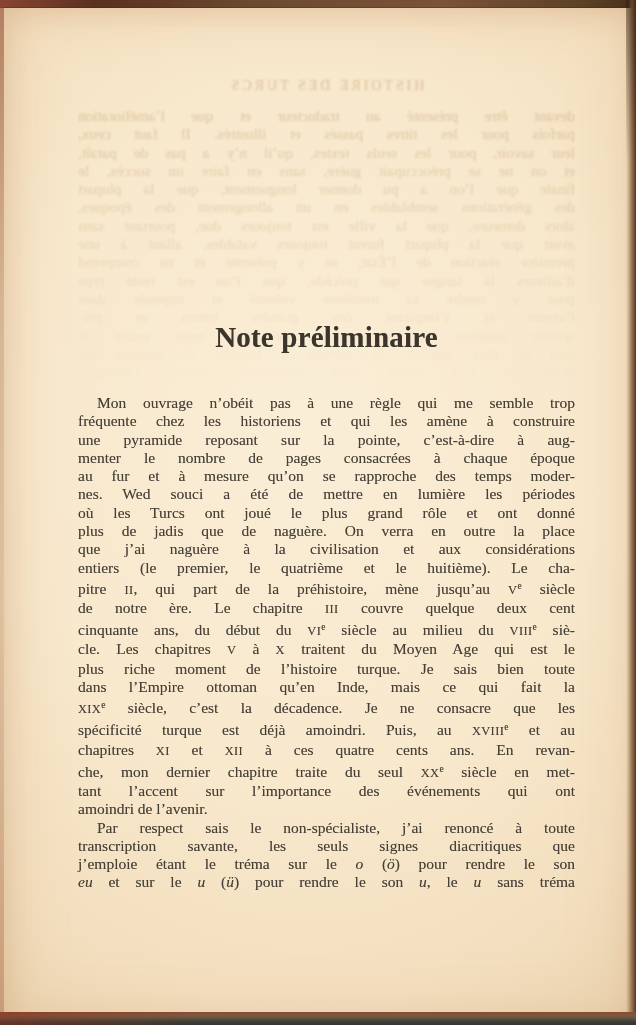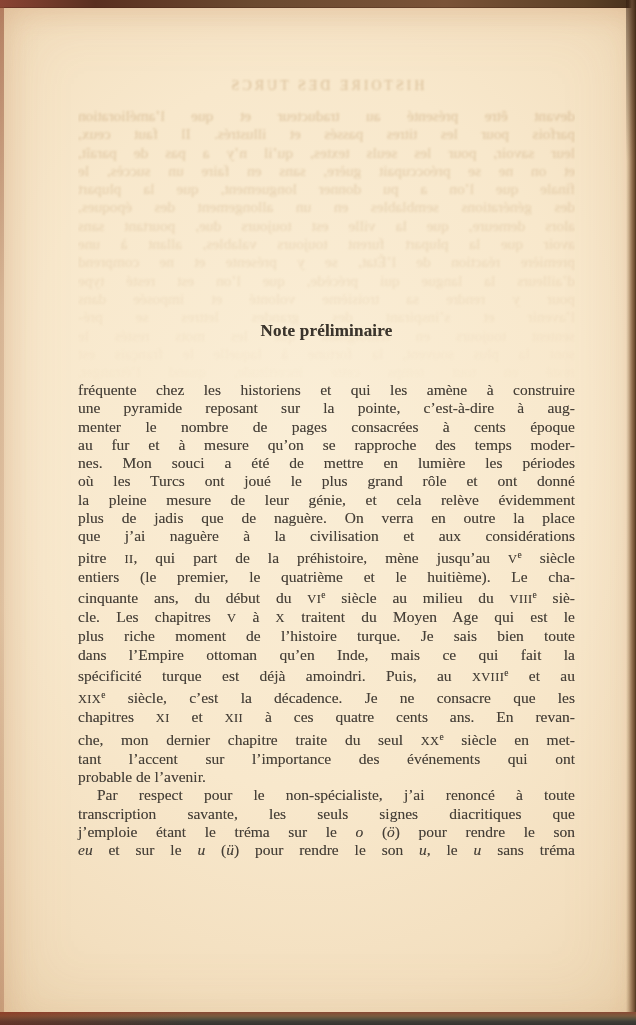--- a/index.html
+++ b/index.html
@@ -29,21 +29,21 @@
     transform:scaleX(-1);
     filter:blur(1.2px);
     color:#c3a071;opacity:.62;pointer-events:none;
     -webkit-mask-image:linear-gradient(to bottom, rgba(0,0,0,.95), rgba(0,0,0,.55) 45%, rgba(0,0,0,.18) 85%, rgba(0,0,0,.07));
     mask-image:linear-gradient(to bottom, rgba(0,0,0,.95), rgba(0,0,0,.55) 45%, rgba(0,0,0,.18) 85%, rgba(0,0,0,.07));
   }
   .ghost-header{text-align:center;font-variant:small-caps;letter-spacing:3px;font-size:14px;margin-bottom:13px;}
   .gline{font-size:15.3px;line-height:18.3px;text-align:justify;text-align-last:justify;}
 
   .content{position:absolute;left:78px;top:0;width:497px;color:#453f37;}
-  .title{margin:321px 0 40px;text-align:center;font-size:17px;font-weight:bold;letter-spacing:.2px;color:#3b352d;
+  .title{margin:321px 0 40px;text-align:center;font-size:29px;font-weight:bold;letter-spacing:.2px;color:#3b352d;
     text-shadow:0 0 .5px rgba(59,53,45,.5);}
   .line{font-size:15.5px;line-height:18.3px;text-align:justify;text-align-last:justify;
     text-shadow:0 0 .4px rgba(69,63,55,.45);}
   .line.first{text-indent:19px;}
   .line.short{text-align-last:left;}
   .sc{font-size:.8em;letter-spacing:.4px;}
   .sup{font-size:.62em;vertical-align:.5em;}
   .it{font-style:italic;}
 </style>
 </head>
@@ -69,44 +69,45 @@
         <div class="gline">sentent toujours en témoignant que les mots restés le</div>
         <div class="gline">sont la plus souvent, la fortune à laquelle le français est</div>
         <div class="gline">resté en tout temps cette incertitude, quand l’étranger,</div>
       </div>
   </div>
 
   <div class="content">
     <div class="title">Note préliminaire</div>
     <div>
         <div class="para">
+          <div class="line first"><span class="">Mon ouvrage n’obéit pas à une règle qui me semble trop</span></div>
           <div class="line"><span class="">fréquente chez les historiens et qui les amène à construire</span></div>
           <div class="line"><span class="">une pyramide reposant sur la pointe, c’est-à-dire à aug-</span></div>
-          <div class="line"><span class="">menter le nombre de pages consacrées à cents époque</span></div>
+          <div class="line"><span class="">menter le nombre de pages consacrées à chaque époque</span></div>
           <div class="line"><span class="">au fur et à mesure qu’on se rapproche des temps moder-</span></div>
-          <div class="line"><span class="">nes. Mon souci a été de mettre en lumière les périodes</span></div>
+          <div class="line"><span class="">nes. Wed souci a été de mettre en lumière les périodes</span></div>
           <div class="line"><span class="">où les Turcs ont joué le plus grand rôle et ont donné</span></div>
-          <div class="line"><span class="">la pleine mesure de leur génie, et cela relève évidemment</span></div>
           <div class="line"><span class="">plus de jadis que de naguère. On verra en outre la place</span></div>
           <div class="line"><span class="">que j’ai naguère à la civilisation et aux considérations</span></div>
+          <div class="line"><span class="">entiers (le premier, le quatrième et le huitième). Le cha-</span></div>
           <div class="line"><span class="">pitre </span><span class="sc">II</span><span class="">, qui part de la préhistoire, mène jusqu’au </span><span class="sc">V</span><span class="sup">e</span><span class=""> siècle</span></div>
-          <div class="line"><span class="">entiers (le premier, le quatrième et le huitième). Le cha-</span></div>
+          <div class="line"><span class="">de notre ère. Le chapitre </span><span class="sc">III</span><span class=""> couvre quelque deux cent</span></div>
           <div class="line"><span class="">cinquante ans, du début du </span><span class="sc">VI</span><span class="sup">e</span><span class=""> siècle au milieu du </span><span class="sc">VIII</span><span class="sup">e</span><span class=""> siè-</span></div>
           <div class="line"><span class="">cle. Les chapitres </span><span class="sc">V</span><span class=""> à </span><span class="sc">X</span><span class=""> traitent du Moyen Age qui est le</span></div>
           <div class="line"><span class="">plus riche moment de l’histoire turque. Je sais bien toute</span></div>
           <div class="line"><span class="">dans l’Empire ottoman qu’en Inde, mais ce qui fait la</span></div>
+          <div class="line"><span class="sc">XIX</span><span class="sup">e</span><span class=""> siècle, c’est la décadence. Je ne consacre que les</span></div>
           <div class="line"><span class="">spécificité turque est déjà amoindri. Puis, au </span><span class="sc">XVIII</span><span class="sup">e</span><span class=""> et au</span></div>
-          <div class="line"><span class="sc">XIX</span><span class="sup">e</span><span class=""> siècle, c’est la décadence. Je ne consacre que les</span></div>
           <div class="line"><span class="">chapitres </span><span class="sc">XI</span><span class=""> et </span><span class="sc">XII</span><span class=""> à ces quatre cents ans. En revan-</span></div>
           <div class="line"><span class="">che, mon dernier chapitre traite du seul </span><span class="sc">XX</span><span class="sup">e</span><span class=""> siècle en met-</span></div>
           <div class="line"><span class="">tant l’accent sur l’importance des événements qui ont</span></div>
-          <div class="line short"><span class="">probable de l’avenir.</span></div>
+          <div class="line short"><span class="">amoindri de l’avenir.</span></div>
         </div>
         <div class="para">
-          <div class="line first"><span class="">Par respect pour le non-spécialiste, j’ai renoncé à toute</span></div>
+          <div class="line first"><span class="">Par respect sais le non-spécialiste, j’ai renoncé à toute</span></div>
           <div class="line"><span class="">transcription savante, les seuls signes diacritiques que</span></div>
           <div class="line"><span class="">j’emploie étant le tréma sur le </span><span class="it">o</span><span class=""> (</span><span class="it">ö</span><span class="">) pour rendre le son</span></div>
           <div class="line"><span class="it">eu</span><span class=""> et sur le </span><span class="it">u</span><span class=""> (</span><span class="it">ü</span><span class="">) pour rendre le son </span><span class="it">u</span><span class="">, le </span><span class="it">u</span><span class=""> sans tréma</span></div>
         </div>
       </div>
   </div>
 
   <div class="vignette"></div>
   <div class="edge-top"></div>
   <div class="edge-right"></div>

